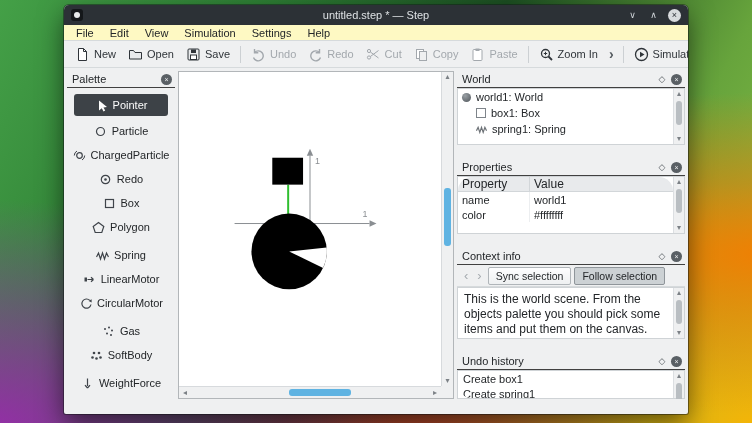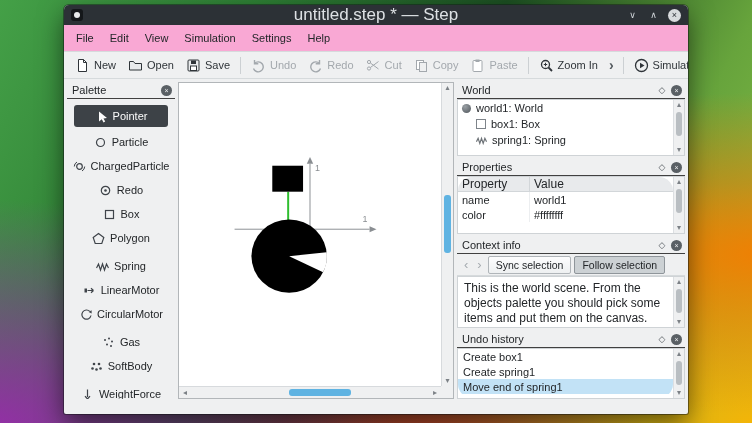--- a/index.html
+++ b/index.html
@@ -16,26 +16,26 @@
   .window {
     position:absolute; left:64px; top:5px; width:624px; height:409px;
     background:#eff0f1; border-radius:5px 5px 2px 2px; overflow:hidden;
     display:flex; flex-direction:column;
     box-shadow:0 10px 26px rgba(0,0,0,.55), 0 0 0 1px rgba(20,24,28,.45);
   }
   
   .titlebar { height:20px; flex:none; background:#2c3136; display:flex; align-items:center; padding:0 7px; position:relative; }
   .app-icon { width:12px; height:12px; border-radius:3px; background:#14171a; position:relative; flex:none; }
   .app-icon::after { content:""; position:absolute; left:3px; top:3px; width:6px; height:6px; border-radius:50%; background:#e8eaec; }
-  .win-title { position:absolute; left:60px; right:60px; text-align:center; color:#dde1e4; font-size:17px; }
+  .win-title { position:absolute; left:60px; right:60px; text-align:center; color:#dde1e4; font-size:11px; }
   .tb-controls { margin-left:auto; display:flex; gap:8px; align-items:center; }
   .tb-ctrl { width:13px; height:13px; display:flex; align-items:center; justify-content:center; color:#cfd4d8; font-size:9px; line-height:1; }
   .tb-close { background:#d8dbdd; color:#2c3136; border-radius:50%; font-size:9px; }
   
-  .menubar { height:27px; flex:none; background:#f9a8d4; display:flex; align-items:stretch; padding-left:4px; border-bottom:1px solid #d6dadc; }
+  .menubar { height:16px; flex:none; background:#fef9c3; display:flex; align-items:stretch; padding-left:4px; border-bottom:1px solid #d6dadc; }
   .menu-item { padding:0 8px; display:flex; align-items:center; }
   .toolbar { height:27px; flex:none; background:#eff0f1; display:flex; align-items:center; padding:0 5px; border-bottom:1px solid #d6dadc; }
   .tool-btn { display:flex; align-items:center; gap:4px; padding:3px 6px; border-radius:2px; color:#2f3439; white-space:nowrap; }
   .tool-btn.disabled { color:#a3a8ad; }
   .tool-btn svg { flex:none; display:block; }
   .tsep { width:1px; height:17px; background:#ccd0d3; margin:0 4px; flex:none; }
   .overflow-btn { font-size:14px; font-weight:bold; color:#555b60; padding:0 5px; }
   .simulate-group { margin-left:auto; display:flex; align-items:center; }
   
   .main { flex:1; min-height:0; display:flex; gap:3px; padding:3px; }
@@ -56,21 +56,21 @@
   .canvas { position:absolute; left:0; top:0; right:12px; bottom:12px; overflow:hidden; background:#fff; }
   .canvas svg { display:block; width:100%; height:100%; }
   .vsb { position:absolute; top:0; bottom:12px; right:0; width:12px; background:#eff0f1; border-left:1px solid #d7dadd; display:flex; flex-direction:column; align-items:center; }
   .hsb { position:absolute; left:0; right:12px; bottom:0; height:12px; background:#eff0f1; border-top:1px solid #d7dadd; display:flex; align-items:center; }
   .sb-corner { position:absolute; right:0; bottom:0; width:12px; height:12px; background:#eff0f1; }
   .sb-arrow { color:#7c8186; font-size:8px; line-height:10px; width:12px; height:10px; text-align:center; flex:none; }
   .sb-track { flex:1; position:relative; align-self:stretch; }
   .vsb .sb-thumb { position:absolute; left:2px; right:2px; top:36%; height:58px; background:#5fb3e2; border-radius:3px; }
   .hsb .sb-thumb { position:absolute; top:2px; bottom:2px; left:41%; width:62px; background:#5fb3e2; border-radius:3px; }
   
-  .right { width:228px; flex:none; display:flex; flex-direction:column; gap:3px; min-height:0; }
+  .right { width:228px; flex:none; display:flex; flex-direction:column; gap:14px; min-height:0; }
   .panel { display:flex; flex-direction:column; overflow:hidden; flex:none; }
   .panel .body { flex:1; min-height:0; position:relative; background:#fff; border:1px solid #cfd3d6; }
   .panel-vsb { position:absolute; top:0; bottom:0; right:0; width:11px; background:#eff0f1; border-left:1px solid #dcdfe2; display:flex; flex-direction:column; align-items:center; }
   .panel-vsb .sb-arrow { width:11px; }
   .panel-vsb .sb-thumb { position:absolute; left:2px; right:2px; top:2px; height:24px; background:#b9bec2; border-radius:3px; }
   .body-inner { position:absolute; left:0; top:0; right:11px; bottom:0; overflow:hidden;border-radius:14px; }
   .panel-world { height:74px; } .panel-props { height:75px; } .panel-ctx { height:91px; } .panel-undo { flex:1; }
   
   .tree-row { height:16px; display:flex; align-items:center; gap:5px; padding-left:4px; }
   .tree-row.child { padding-left:18px; }

